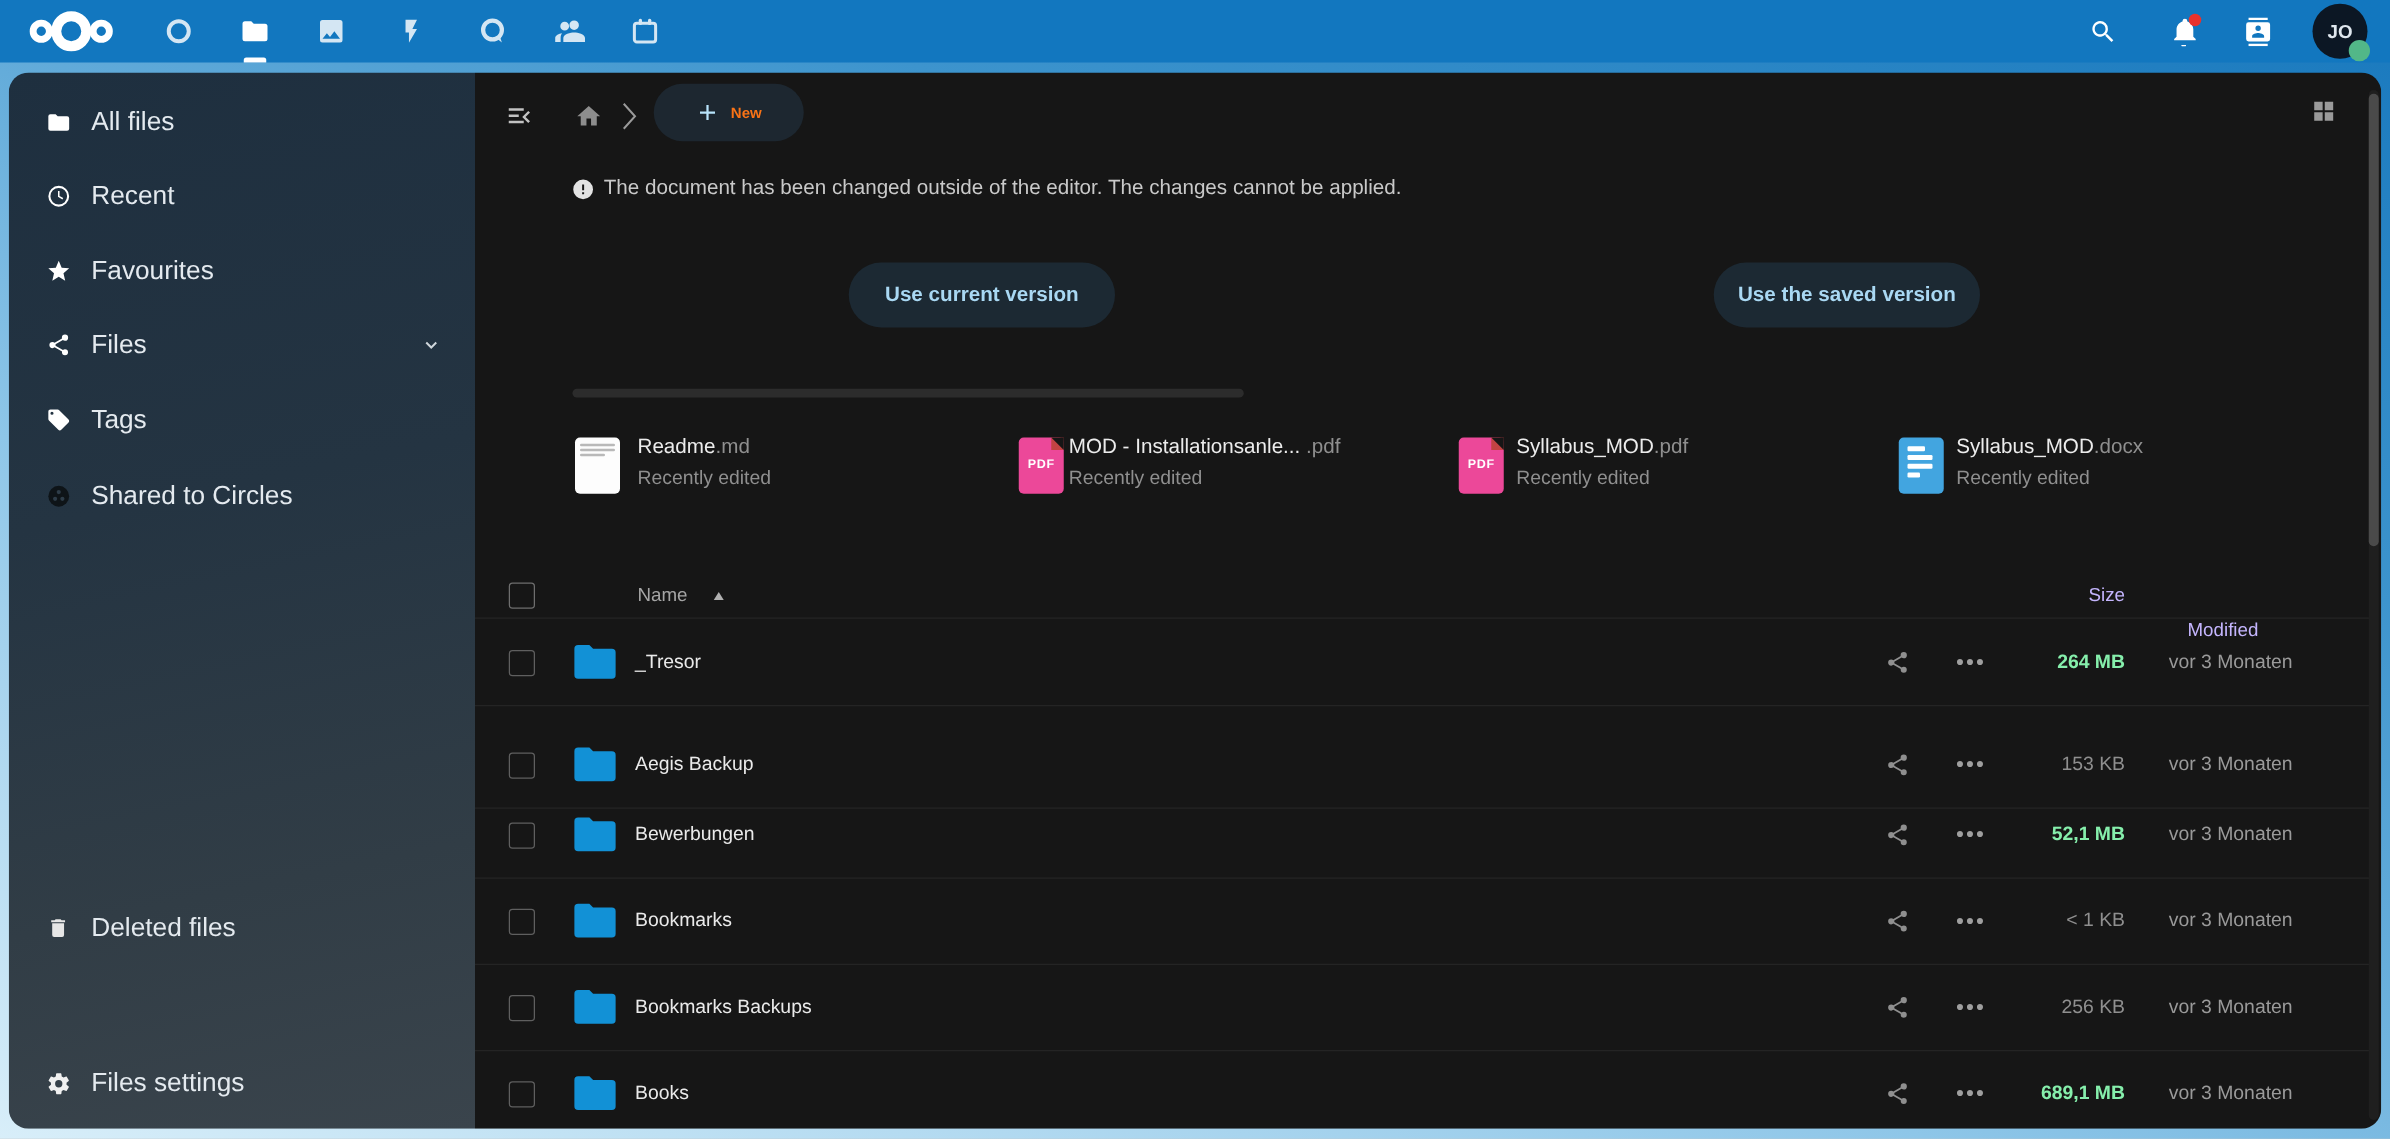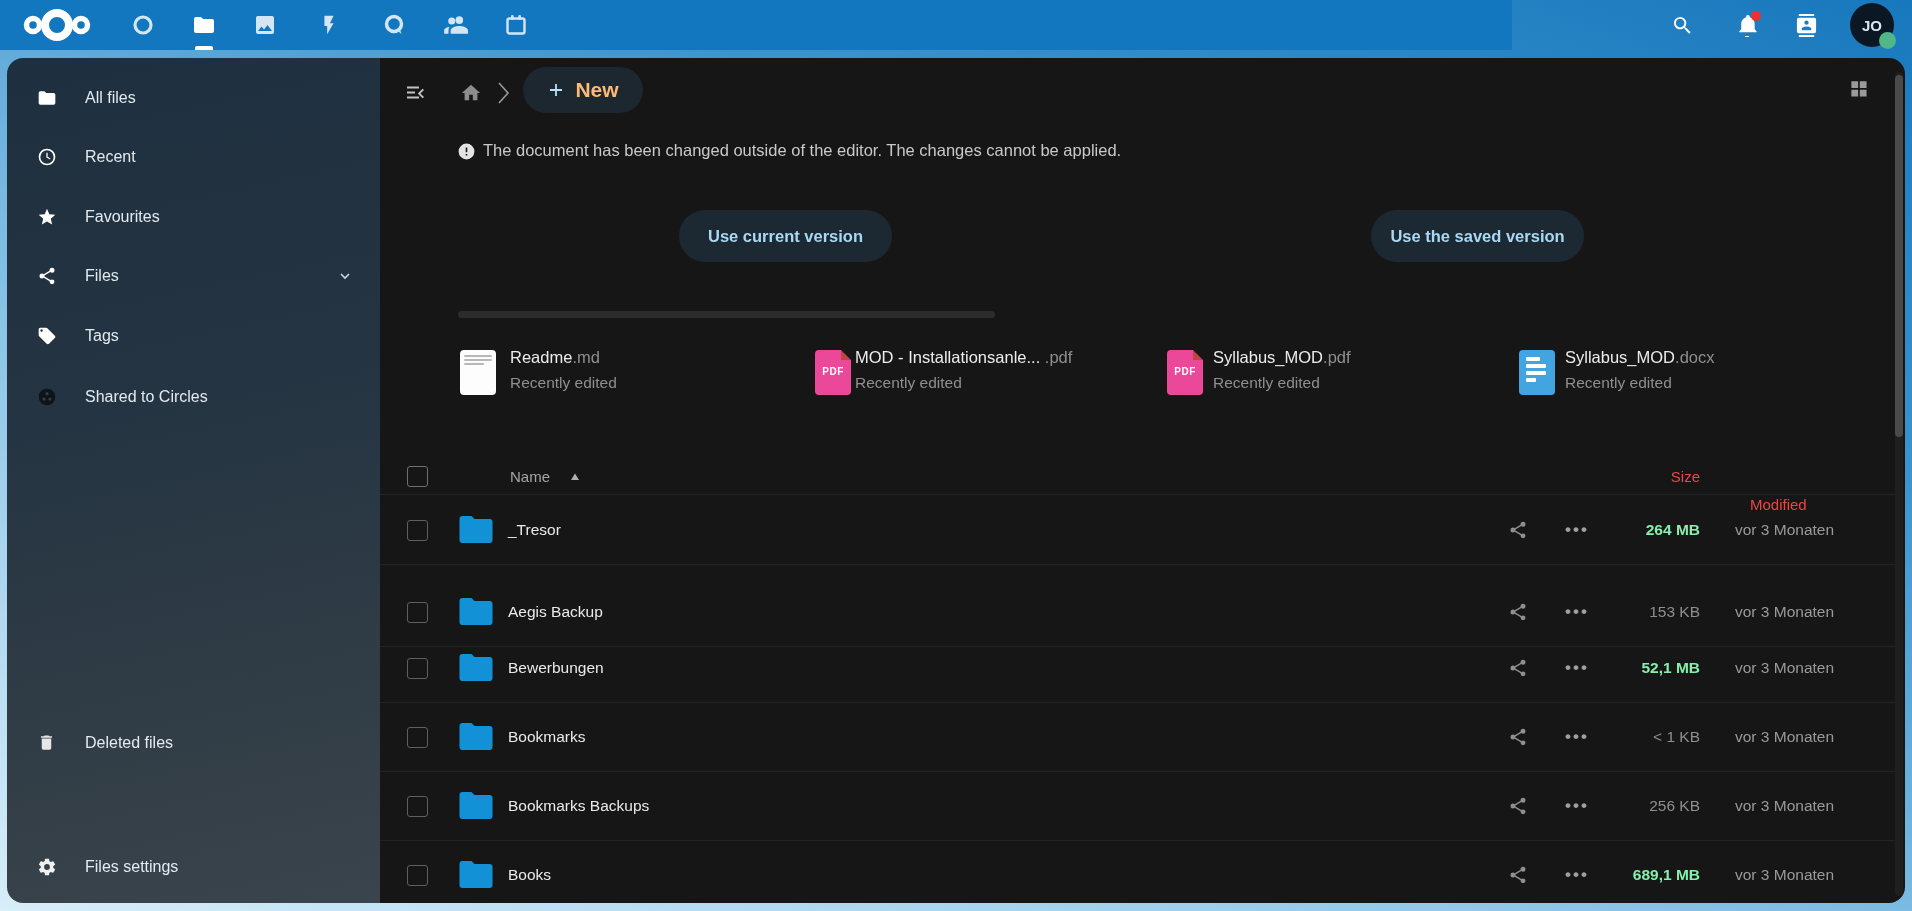--- a/index.html
+++ b/index.html
@@ -6,60 +6,60 @@
   body{
     width:1912px;height:911px;overflow:hidden;
     font-family:"Liberation Sans","DejaVu Sans",sans-serif;
     background:linear-gradient(200deg,#1878bd 0%,#3d94cd 30%,#8ec6e8 65%,#d8eef9 100%);
     -webkit-font-smoothing:antialiased;
   }
   .abs{position:absolute;}
   svg{display:block;}
 
   
-  .topbar{position:absolute;top:0;left:0;width:1512px;height:50px;background:#1277bf;z-index:10;}
+  .topbar{position:absolute;top:0;left:0;width:1912px;height:50px;background:#1277bf;z-index:10;}
   .appicon{position:absolute;top:0;height:50px;width:44px;display:flex;align-items:center;justify-content:center;opacity:.82;cursor:pointer;}
   .appicon.active{opacity:1;}
   .appicon.active::after{content:"";position:absolute;left:13px;right:13px;bottom:0;height:4px;background:#fff;border-radius:2px 2px 0 0;}
   .tb-right{position:absolute;top:0;height:50px;display:flex;align-items:center;justify-content:center;}
 
   
   .frame{position:absolute;top:58px;left:7px;width:1898px;height:845px;border-radius:16px;overflow:hidden;display:flex;}
   .sidebar{position:relative;width:373px;height:100%;
     background:linear-gradient(168deg,#1e2f3f 0%,#243442 40%,#313d46 75%,#3a444c 100%);}
   .content{position:relative;flex:1;height:100%;background:#161616;}
 
   
   .sbitem{position:absolute;left:8px;right:8px;height:44px;border-radius:8px;cursor:pointer;}
   .sbicon{position:absolute;left:22px;top:50%;transform:translateY(-50%);width:20px;height:20px;}
-  .sblabel{position:absolute;left:70px;top:50%;transform:translateY(-50%);font-size:16px;color:#e4eaef;white-space:nowrap;text-align:right;}
+  .sblabel{position:absolute;left:58px;top:50%;transform:translateY(-50%);font-size:21px;color:#e4eaef;white-space:nowrap;text-align:right;}
 
   
   .pillbtn{position:absolute;border-radius:23px;background:#1d2730;display:flex;align-items:center;justify-content:center;gap:10px;cursor:pointer;}
-  .newlabel{color:#fdba74;font-weight:bold;font-size:21px;}
+  .newlabel{color:#f97316;font-weight:bold;font-size:12px;}
   .banner-text{color:#c9c9c9;font-size:16.5px;white-space:nowrap;}
   .conflictbtn{position:absolute;width:213px;height:52px;border-radius:26px;background:#1c2933;
     display:flex;align-items:center;justify-content:center;color:#a9d8f3;font-weight:bold;font-size:16.5px;cursor:pointer;}
 
   
   .rc-name{position:absolute;font-size:16.5px;color:#ececec;white-space:nowrap;}
   .rc-name .ext{color:#8f8f8f;}
   .rc-sub{position:absolute;font-size:15.5px;color:#8f8f8f;white-space:nowrap;}
   .ficon{position:absolute;width:36px;height:45px;border-radius:4px;}
   .ficon.md{background:#fdfdfd;}
   .ficon.md i{position:absolute;left:4px;right:4px;height:2px;background:#b9b9b9;border-radius:1px;}
   .ficon.pdf{background:#ec4899;}
   .ficon.pdf::after{content:"";position:absolute;top:0;right:0;border-style:solid;border-width:0 10px 10px 0;border-color:#161616 #161616 #c24343 #c24343;}
   .ficon.pdf span{position:absolute;left:0;right:0;top:16px;text-align:center;color:#fff;font-size:10px;font-weight:bold;letter-spacing:.5px;}
   .ficon.docx{background:#42a5e0;}
   .ficon.docx i{position:absolute;left:7px;height:3.5px;background:#fff;border-radius:1px;}
 
   
   .chk{position:absolute;width:19px;height:19px;border:1.5px solid #5f5f5f;border-radius:3px;background:transparent;cursor:pointer;}
-  .th{position:absolute;font-size:15px;color:#ef4444;white-space:nowrap;cursor:pointer;}
+  .th{position:absolute;font-size:15px;color:#c4b5fd;white-space:nowrap;cursor:pointer;}
   .frow{position:absolute;left:0;width:1516px;height:69px;border-bottom:1px solid #242424;cursor:pointer;}
   .fname{position:absolute;left:128px;top:50%;transform:translateY(-50%);font-size:15.5px;color:#eaeaea;white-space:nowrap;}
   .fsize{position:absolute;left:1180px;width:140px;top:50%;transform:translateY(-50%);text-align:right;font-size:15.5px;}
   .fsize.strong{color:#86efac;font-weight:bold;}
   .fsize.dim{color:#8f8f8f;}
   .fmod{position:absolute;left:1355px;top:50%;transform:translateY(-50%);font-size:15.5px;color:#9a9a9a;white-space:nowrap;}
   .rowact{position:absolute;top:50%;transform:translateY(-50%);cursor:pointer;}
   .dots{color:#9f9f9f;font-size:17px;letter-spacing:2px;font-weight:bold;}
 
   .vtrack{position:absolute;right:2px;top:14px;width:8px;height:824px;background:#1f1f1f;border-radius:4px;}

